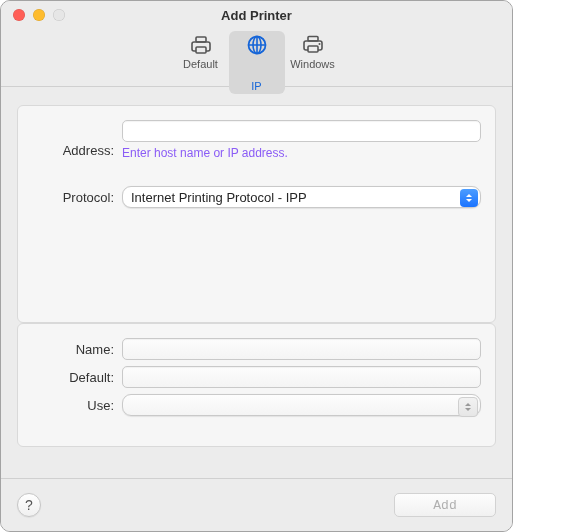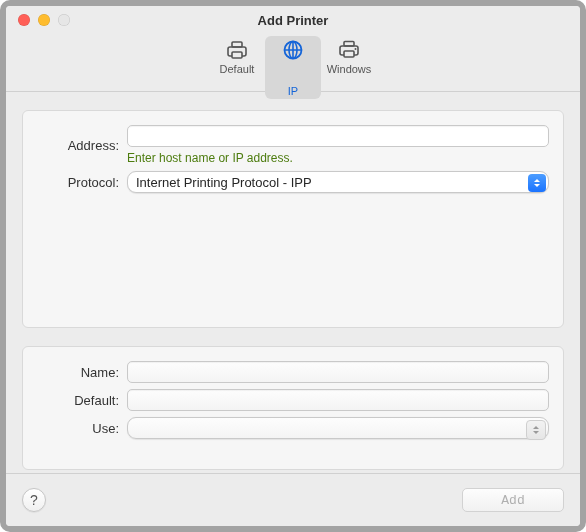--- a/index.html
+++ b/index.html
@@ -4,24 +4,24 @@
 <style>
   html, body {
     margin: 0;
     padding: 0;
     font-family: -apple-system, "Helvetica Neue", Helvetica, Arial, sans-serif;
     font-size: 13px;
     color: #262626;
     background: #ffffff;
   }
   .window {
-    width: 586px;
+    width: 513px;
     height: 532px;
     background: #ececec;
-    border: 6px solid #a3a3a3;
+    border: 1px solid #a3a3a3;
     border-radius: 10px;
     box-sizing: border-box;
     overflow: hidden;
     position: relative;
     display: flex;
     flex-direction: column;
   }
   .titlebar {
     height: 28px;
     display: flex;
@@ -88,21 +88,20 @@
   }
   .seg-item.selected .seg-label { color: #1565d8; }
   .seg-icon { width: 26px; height: 22px; display:flex; align-items:center; justify-content:center; }
   .seg-icon svg { display:block; }
 
   .content {
     flex: 1 1 auto;
     padding: 18px 16px 0 16px;
     display: flex;
     flex-direction: column;
-    gap: 18px;
     overflow: hidden;
   }
   .panel {
     background: #f6f6f6;
     border: 1px solid #d9d9d9;
     border-radius: 6px;
     padding: 14px 14px 14px 10px;
   }
   .panel-top { min-height: 188px; }
   .row {
@@ -132,23 +131,23 @@
     padding: 0 6px;
     font-size: 13px;
     box-shadow: inset 0 1px 1px rgba(0,0,0,0.05);
   }
   input[type=text].mac-input.readonly {
     background: linear-gradient(#fdfdfd,#f4f4f4);
     color: #8a8a8a;
   }
   .hint {
     font-size: 12px;
-    color: #4d7c0f;
+    color: #8b5cf6;
     margin-top: 4px;
-    margin-bottom: 0;
+    margin-bottom: 20px;
   }
   .mac-select {
     position: relative;
     width: 100%;
     height: 22px;
     background: #ffffff;
     border: 1px solid #c9c9c9;
     border-radius: 9px;
     box-sizing: border-box;
     display: flex;

